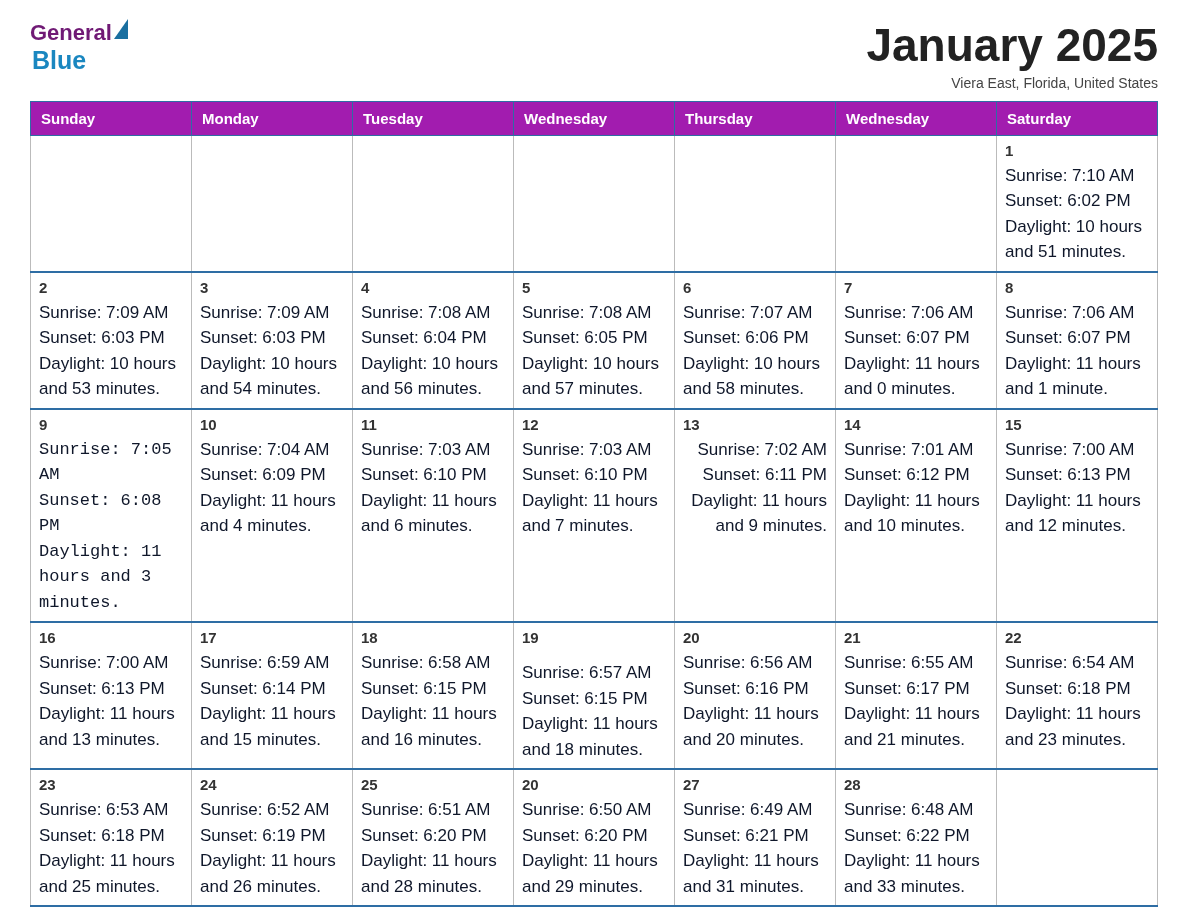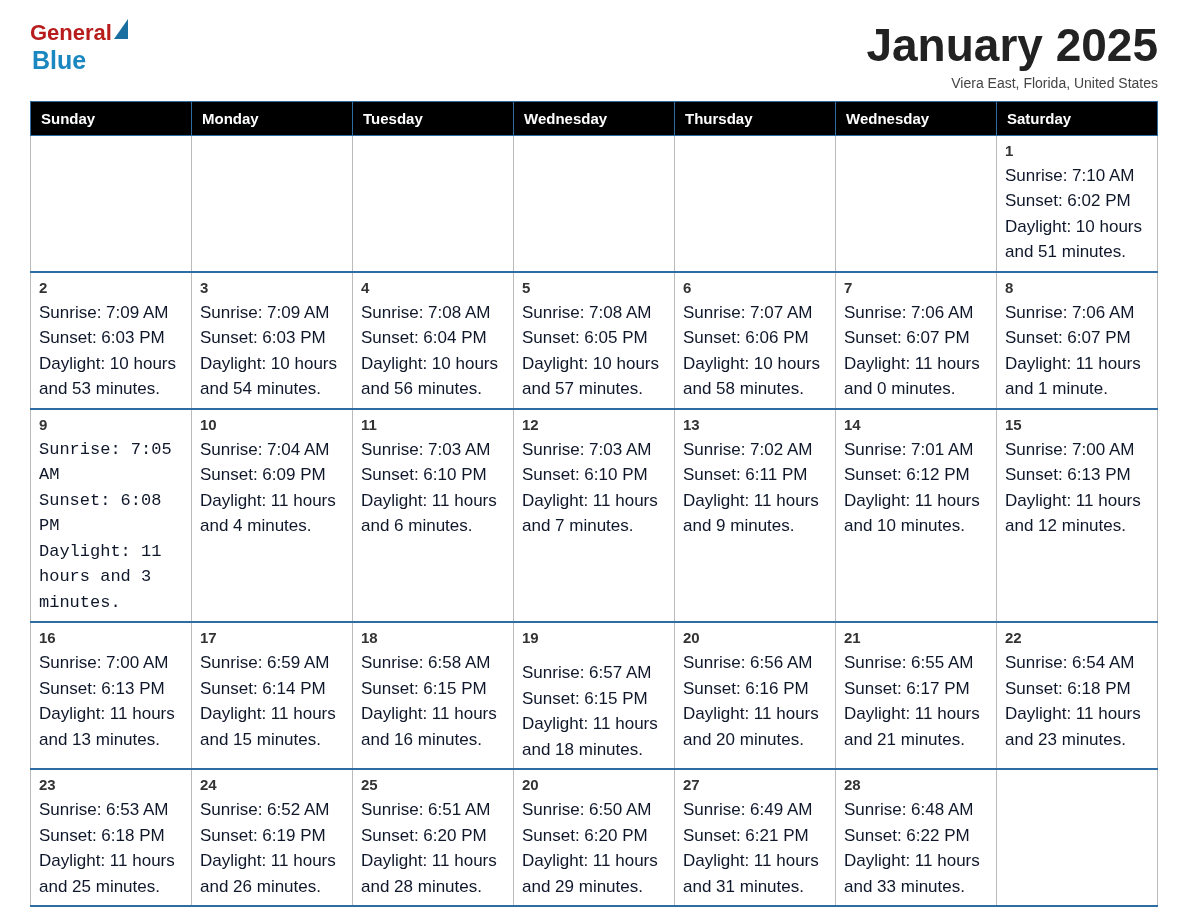--- a/index.html
+++ b/index.html
@@ -12,21 +12,21 @@
     }
     .header {
       display: flex;
       justify-content: space-between;
       align-items: flex-start;
       margin-bottom: 10px;
     }
     .logo-general {
       font-size: 22px;
       font-weight: bold;
-      color: #b91c1c;
+      color: #701a75;
     }
     .logo-blue {
       font-size: 25px;
       font-weight: bold;
       color: #1a87c0;
     }
     .logo-triangle {
       width: 0;
       height: 0;
       border-left: 14px solid transparent;
@@ -50,21 +50,21 @@
       font-size: 14px;
       color: #444;
       margin-top: 4px;
     }
     .calendar {
       width: 100%;
       border-collapse: collapse;
       margin-top: 10px;
     }
     .calendar thead tr th {
-      background-color: #000000;
+      background-color: #a21caf;
       color: #fff;
       font-size: 15px;
       font-weight: bold;
       padding: 8px 10px;
       text-align: left;
       border: 1px solid #2e6da4;
     }
     .calendar tbody tr td {
       vertical-align: top;
       padding: 6px 8px;
@@ -215,21 +215,21 @@
 Daylight: 11 hours and 6 minutes.</div>
         </td>
         <td>
           <div class="day-num">12</div>
           <div class="day-info" style="white-space: pre-line;">Sunrise: 7:03 AM
 Sunset: 6:10 PM
 Daylight: 11 hours and 7 minutes.</div>
         </td>
         <td>
           <div class="day-num">13</div>
-          <div class="day-info" style="white-space: pre-line;">Sunrise: 7:02 AM
+          <div class="day-info" style="white-space: pre-line; text-align: right;">Sunrise: 7:02 AM
 Sunset: 6:11 PM
 Daylight: 11 hours and 9 minutes.</div>
         </td>
         <td>
           <div class="day-num">14</div>
           <div class="day-info" style="white-space: pre-line;">Sunrise: 7:01 AM
 Sunset: 6:12 PM
 Daylight: 11 hours and 10 minutes.</div>
         </td>
         <td>

